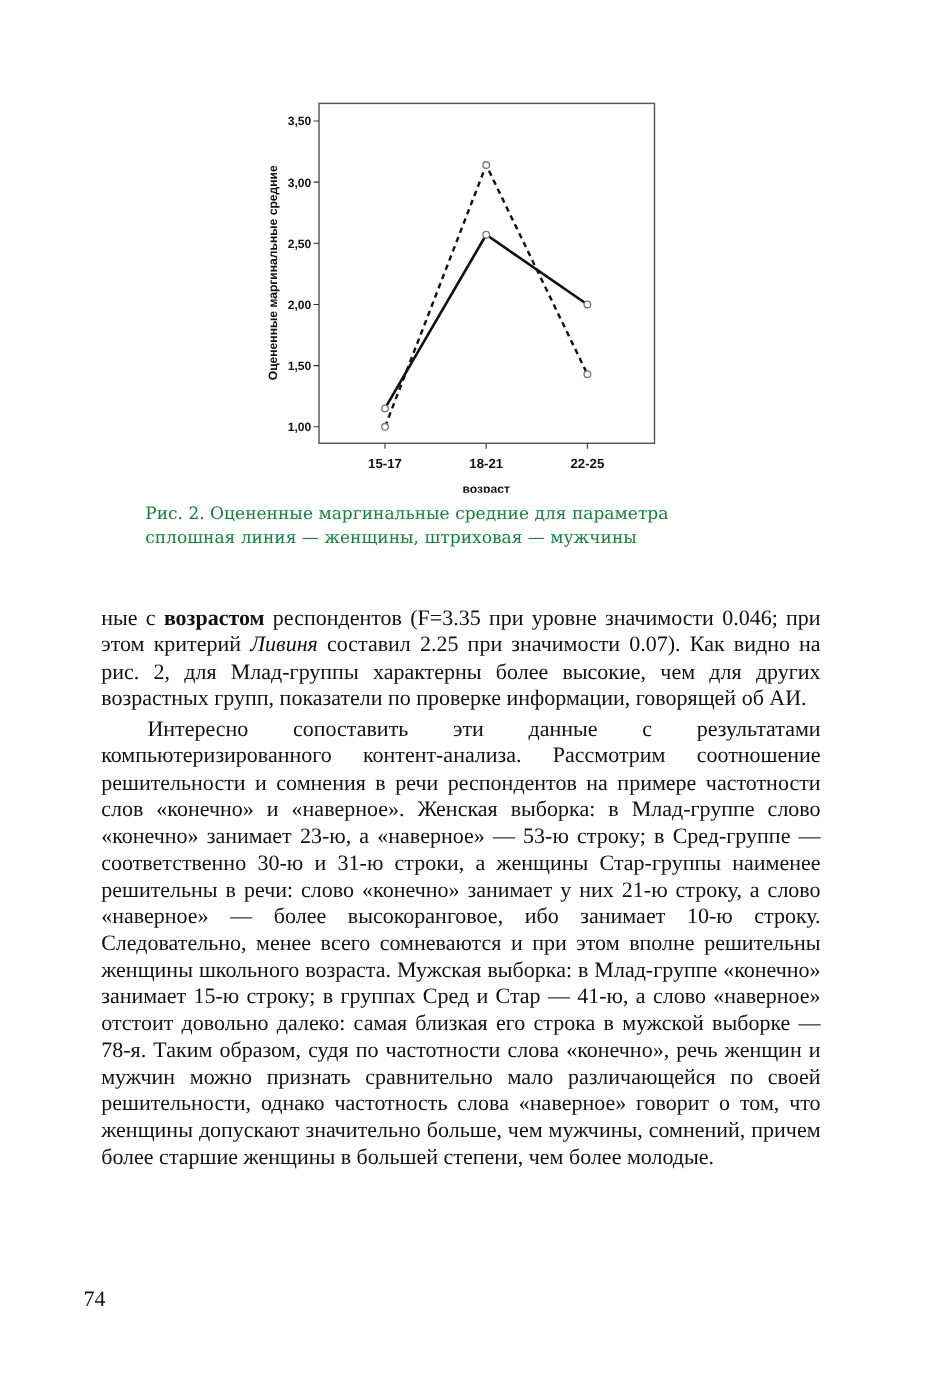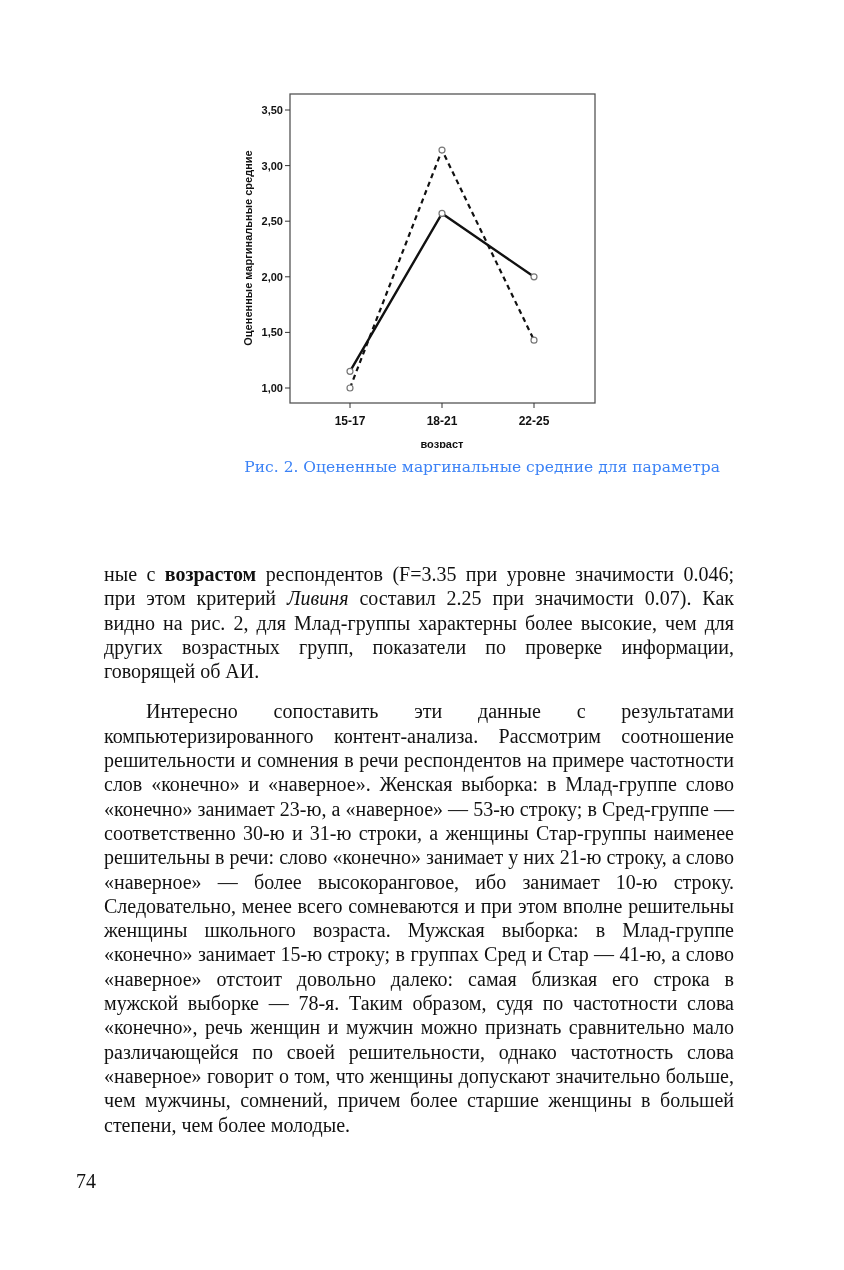--- a/index.html
+++ b/index.html
@@ -1,24 +1,24 @@
 <!DOCTYPE html>
 <html><head>
 <meta charset="utf-8">
 <style>
   html, body { margin:0; padding:0; background:#ffffff; }
   body { width:844px; height:1270px; position:relative; overflow:hidden; color:#111; }
   .chart { position:absolute; left:230px; top:88px; width:380px; height:360px; }
   .chart svg { position:absolute; left:0; top:0; }
-  .caption { position:absolute; left:120px; top:456px; width:600px; text-align:right;
-    font-family:"DejaVu Serif", serif; font-size:15.5px; line-height:22px; color:#3b82f6; }
+  .caption { position:absolute; left:132px; top:456px; width:600px; text-align:left;
+    font-family:"DejaVu Serif", serif; font-size:15.5px; line-height:22px; color:#15803d; }
   .caption div { white-space:nowrap; }
   .body-text { position:absolute; left:88px; top:546px; width:662px;
     font-family:"Liberation Serif", serif; font-size:20px; line-height:24.3px; color:#111; }
-  .body-text p { margin:16px; text-align:justify; text-align-last:left; }
+  .body-text p { margin:4px; text-align:justify; text-align-last:left; }
   .body-text p.indent { text-indent:42px; }
   .body-text b { font-weight:bold; }
   .body-text i { font-style:italic; }
   .page-num { position:absolute; left:76px; top:1170px; font-family:"Liberation Serif", serif; font-size:20px; }
   .ylabel { font-family:"Liberation Sans", sans-serif; font-weight:bold; font-size:11px; fill:#111; }
   .ticklbl { font-family:"Liberation Sans", sans-serif; font-weight:bold; font-size:11px; fill:#111; }
   .xticklbl { font-family:"Liberation Sans", sans-serif; font-weight:bold; font-size:12px; fill:#111; }
 </style>
 </head>
 <body>
@@ -52,20 +52,21 @@
       <circle cx="304" cy="188.8" r="3" fill="#fff" stroke="#777" stroke-width="1.2"></circle>
       <polyline points="120,300 212,62.03199999999998 304,252.184" fill="none" stroke="#111" stroke-width="2.2" stroke-dasharray="5,4"></polyline>
       <circle cx="120" cy="300" r="3" fill="#fff" stroke="#777" stroke-width="1.2"></circle>
       <circle cx="212" cy="62.03199999999998" r="3" fill="#fff" stroke="#777" stroke-width="1.2"></circle>
       <circle cx="304" cy="252.184" r="3" fill="#fff" stroke="#777" stroke-width="1.2"></circle>
     </svg>
 </div>
 
 <div class="caption">
   <div>Рис. 2. Оцененные маргинальные средние для параметра</div>
+  <div>сплошная линия — женщины, штриховая — мужчины</div>
 </div>
 
 <div class="body-text">
   <p><span>ные с </span><b>возрастом</b><span> респондентов (F=3.35 при уровне значимости 0.046; при этом критерий </span><i>Ливиня</i><span> составил 2.25 при значимости 0.07). Как видно на рис. 2, для Млад-группы характерны более высокие, чем для других возрастных групп, показатели по проверке информации, говорящей об АИ.</span></p>
   <p class="indent">Интересно сопоставить эти данные с результатами компьютеризированного контент-анализа. Рассмотрим соотношение решительности и сомнения в речи респондентов на примере частотности слов «конечно» и «наверное». Женская выборка: в Млад-группе слово «конечно» занимает 23-ю, а «наверное» — 53-ю строку; в Сред-группе — соответственно 30-ю и 31-ю строки, а женщины Стар-группы наименее решительны в речи: слово «конечно» занимает у них 21-ю строку, а слово «наверное» — более высокоранговое, ибо занимает 10-ю строку. Следовательно, менее всего сомневаются и при этом вполне решительны женщины школьного возраста. Мужская выборка: в Млад-группе «конечно» занимает 15-ю строку; в группах Сред и Стар — 41-ю, а слово «наверное» отстоит довольно далеко: самая близкая его строка в мужской выборке — 78-я. Таким образом, судя по частотности слова «конечно», речь женщин и мужчин можно признать сравнительно мало различающейся по своей решительности, однако частотность слова «наверное» говорит о том, что женщины допускают значительно больше, чем мужчины, сомнений, причем более старшие женщины в большей степени, чем более молодые.</p>
 </div>
 
 <div class="page-num">74</div>
 
 </body></html>

